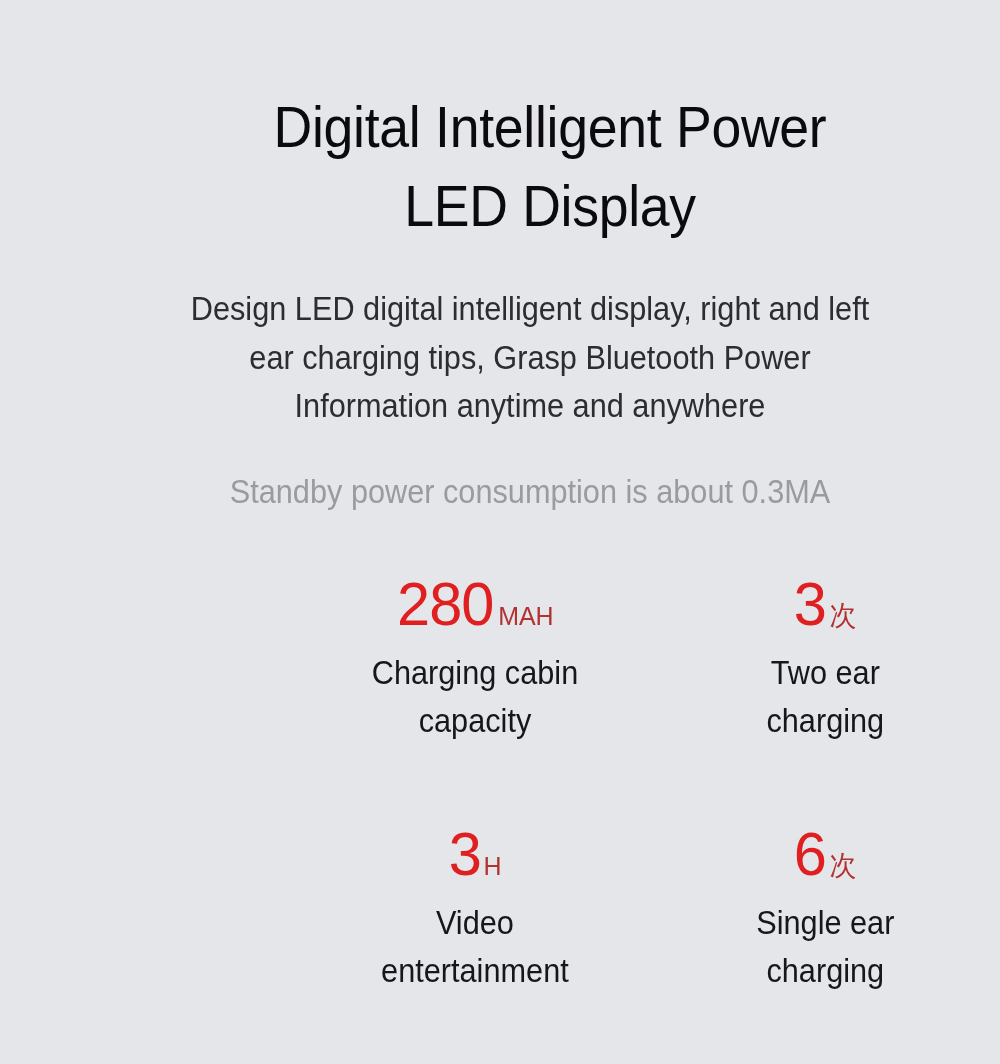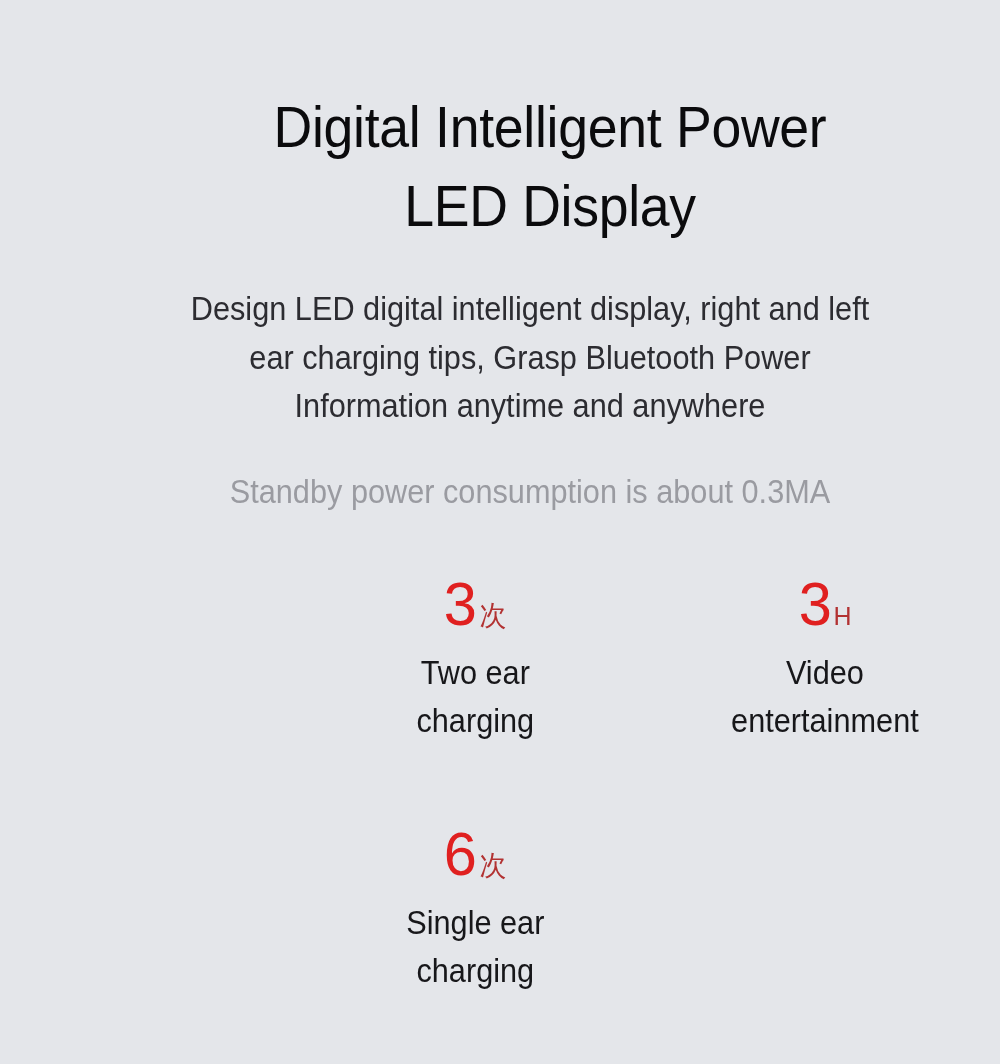--- a/index.html
+++ b/index.html
@@ -135,20 +135,30 @@
   <div class="description">
     <span class="description-line">Design LED digital intelligent display, right and left</span>
     <span class="description-line">ear charging tips, Grasp Bluetooth Power</span>
     <span class="description-line">Information anytime and anywhere</span>
   </div>
 
   <div class="standby">Standby power consumption is about 0.3MA</div>
 
   <div class="stats">
 
+    <div class="stat">
+      <div class="stat-value">
+        <span class="stat-number">280</span>
+        <span class="stat-unit">MAH</span>
+      </div>
+      <div class="stat-label">
+        <span class="stat-label-line">Charging cabin</span>
+        <span class="stat-label-line">capacity</span>
+      </div>
+    </div>
 
     <div class="stat">
       <div class="stat-value">
         <span class="stat-number">3</span>
         <span class="stat-unit cjk">次</span>
       </div>
       <div class="stat-label">
         <span class="stat-label-line">Two ear</span>
         <span class="stat-label-line">charging</span>
       </div>

